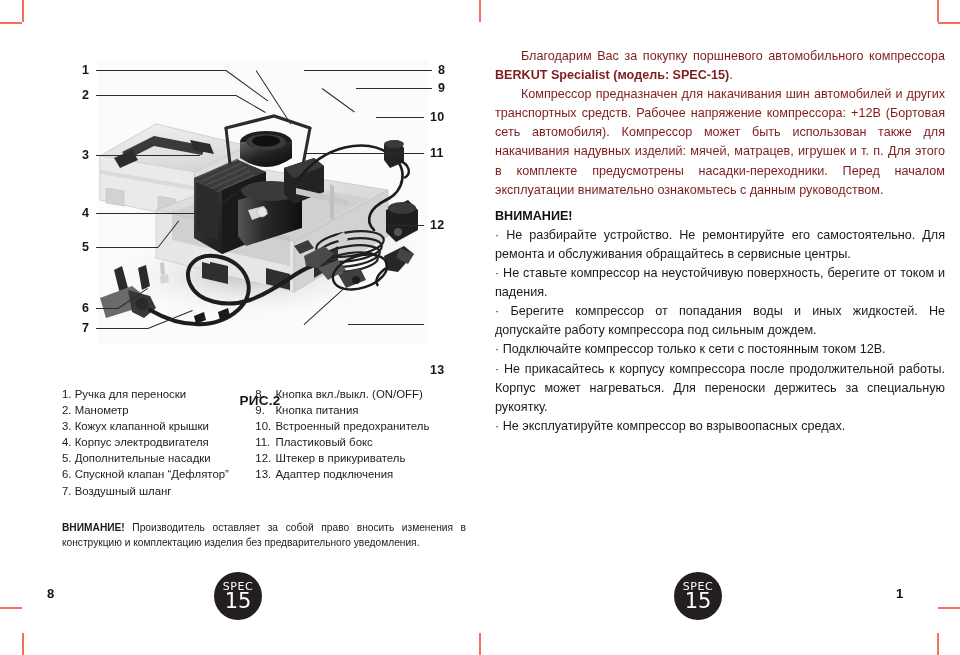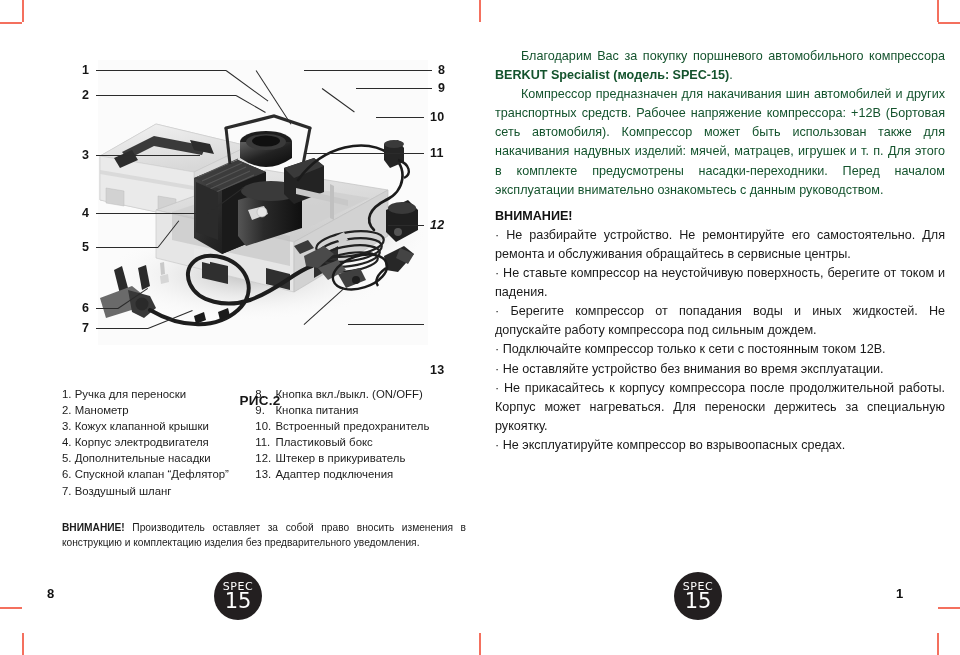--- a/index.html
+++ b/index.html
@@ -49,21 +49,21 @@
   
   .left-warn{
     position:absolute;left:62px;top:521px;width:404px;
     font-size:10.2px;line-height:14.6px;color:#1c1c1c;text-align:justify;
   }
   .left-warn b{font-weight:bold;}
 
   
   .rtext{position:absolute;left:15px;top:47px;width:450px;}
   .para{
-    font-size:12.6px;line-height:19.1px;color:#14532d;
+    font-size:12.6px;line-height:19.1px;color:#7f1d1d;
     text-align:justify;text-justify:inter-word;
     margin:0 0 0 0;
   }
   .para.indent{text-indent:26px;}
   .para b{font-weight:bold;}
   .sec-head{
     font-size:12.6px;line-height:19.1px;font-weight:bold;color:#111;
     margin:7px 0 0 0;
   }
   .bullet{
@@ -305,21 +305,21 @@
       <div class="callout" style="left:378px;top:31px;">9</div>
       <div class="lead" style="left:296px;top:37.5px;width:76px;"></div>
       <div class="lead diag" style="left:262px;top:37.5px;width:40px;transform:rotate(36deg);"></div>
 
       <div class="callout" style="left:370px;top:60px;">10</div>
       <div class="lead" style="left:316px;top:66.5px;width:48px;"></div>
 
       <div class="callout" style="left:370px;top:96px;">11</div>
       <div class="lead" style="left:246px;top:102.5px;width:118px;"></div>
 
-      <div class="callout" style="left:370px;top:168px;font-style:italic;">12</div>
+      <div class="callout" style="left:370px;top:168px;">12</div>
       <div class="lead" style="left:328px;top:174.5px;width:36px;"></div>
 
       <div class="callout" style="left:370px;top:267px;margin-top:46px;">13</div>
       <div class="lead" style="left:288px;top:273.5px;width:76px;"></div>
       <div class="lead diag" style="left:244px;top:273.5px;width:54px;transform:rotate(-42deg);"></div>
 
       <div class="fig-caption">РИС.2</div>
     </div>
 
     <div class="parts">
@@ -355,21 +355,20 @@
 
   <div class="right-page">
     <div class="rtext">
       <p class="para indent"><span>Благодарим Вас за покупку поршневого автомобильного компрессора </span><b>BERKUT Specialist (модель: SPEC-15)</b><span>.</span></p>
       <p class="para indent">Компрессор предназначен для накачивания шин автомобилей и других транспортных средств. Рабочее напряжение компрессора: +12В (Бортовая сеть автомобиля). Компрессор может быть использован также для накачивания надувных изделий: мячей, матрацев, игрушек и т. п. Для этого в комплекте предусмотрены насадки-переходники. Перед началом эксплуатации внимательно ознакомьтесь с данным руководством.</p>
       <div class="sec-head">ВНИМАНИЕ!</div>
       <p class="bullet">·   Не разбирайте устройство. Не ремонтируйте его самостоятельно. Для ремонта и обслуживания обращайтесь в сервисные центры.</p>
       <p class="bullet">· Не ставьте компрессор на неустойчивую  поверхность, берегите от током и падения.</p>
       <p class="bullet">·   Берегите компрессор от попадания воды и иных жидкостей. Не допускайте работу компрессора под сильным дождем.</p>
       <p class="bullet">· Подключайте компрессор только к сети с постоянным током 12В.</p>
-      <p class="bullet">·   Не оставляйте устройство без внимания во время эксплуатации.</p>
       <p class="bullet">·   Не прикасайтесь к корпусу компрессора после продолжительной работы. Корпус может нагреваться. Для переноски держитесь за специальную рукоятку.</p>
       <p class="bullet">·   Не эксплуатируйте компрессор во взрывоопасных средах.</p>
     </div>
 
     <div class="logo" style="left:194px;top:572px;">
       <span class="l1">SPEC</span>
       <span class="l2">15</span>
     </div>
     <div class="pagenum" style="left:416px;top:586px;">1</div>
   </div>

